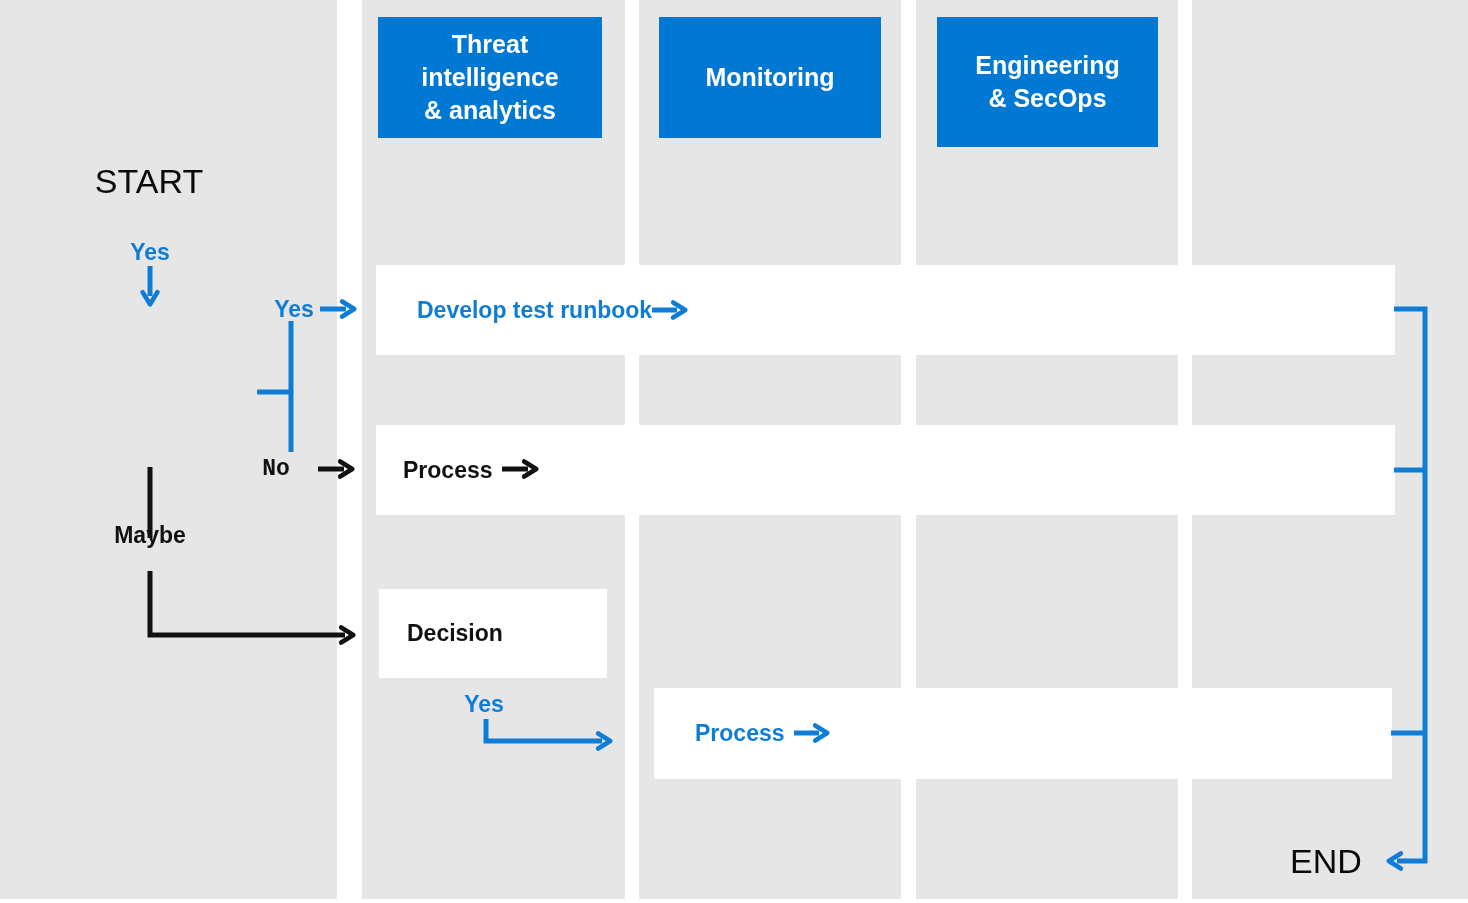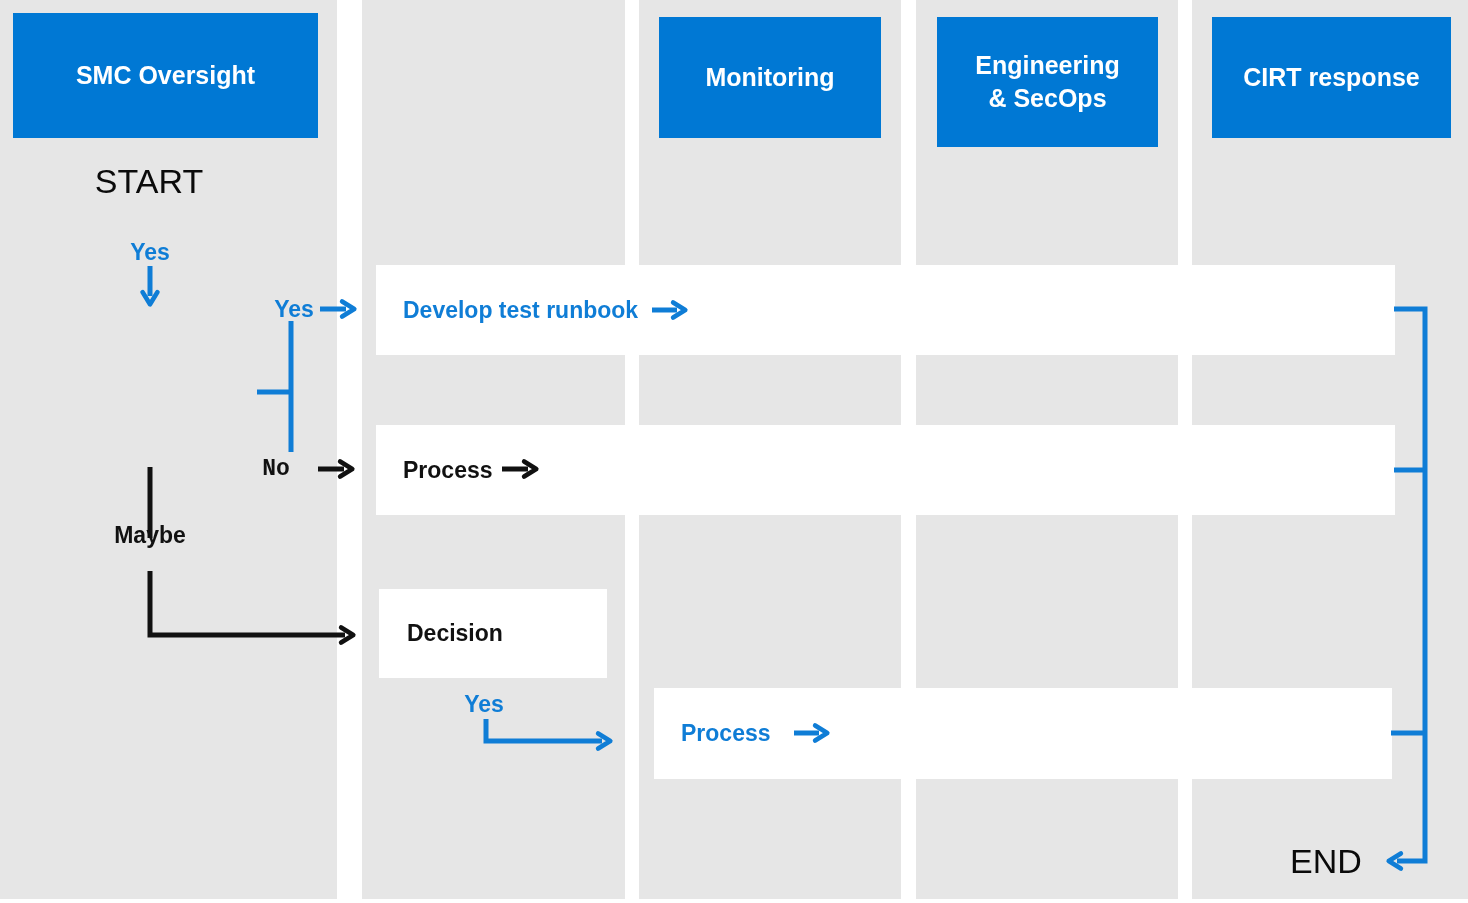--- a/index.html
+++ b/index.html
@@ -63,21 +63,21 @@
   .flow-label-black {
     font-size: 23px;
     font-weight: 700;
     color: #111111;
   }
   .terminal-label {
     font-size: 34px;
     font-weight: 400;
     color: #0a0a0a;
   }
-  .blue-text { color: #0f7dd6; }
+  .blue-text { color: #0f7dd6; margin-left: 14px; }
   .black-text { color: #111111; }
   .approve-box {
     display: flex;
     flex-direction: column;
     align-items: center;
     justify-content: center;
     text-align: center;
     font-size: 23px;
     font-weight: 600;
     color: #111111;
@@ -102,32 +102,31 @@
   <div class="lane" style="left:0;    width:337px;"></div>
   <div class="lane" style="left:362px; width:263px;"></div>
   <div class="lane" style="left:639px; width:262px;"></div>
   <div class="lane" style="left:916px; width:262px;"></div>
   <div class="lane" style="left:1192px; width:276px;"></div>
 
   <div class="band" style="left:376px; top:265px; width:1019px; height:90px;"></div>
   <div class="band" style="left:376px; top:425px; width:1019px; height:90px;"></div>
   <div class="band" style="left:654px; top:688px; width:738px;  height:91px;"></div>
 
-  <div class="lane-header" style="left:13px;   top:13px; width:305px; height:125px;">
-    <span>SMC Oversight</span>
+  <div class="lane-header" style="left:378px;  top:17px; width:224px; height:121px;">
+    <span>Threat</span>
+    <span>intelligence</span>
+    <span>&amp; analytics</span>
   </div>
   <div class="lane-header" style="left:659px;  top:17px; width:222px; height:121px;">
     <span>Monitoring</span>
   </div>
   <div class="lane-header" style="left:937px;  top:17px; width:221px; height:130px;">
     <span>Engineering</span>
     <span>&amp; SecOps</span>
-  </div>
-  <div class="lane-header" style="left:1212px; top:17px; width:239px; height:121px;">
-    <span>CIRT response</span>
   </div>
 
   <div class="center-label terminal-label" style="left:149px;  top:181px;">START</div>
   <div class="center-label terminal-label" style="left:1326px; top:861px;">END</div>
 
   <div class="center-label flow-label" style="left:150px; top:252px;">Yes</div>
   <div class="center-label flow-label" style="left:294px; top:309px;">Yes</div>
   <div class="center-label flow-label-black" style="left:276px; top:469px;font-family:Liberation Mono, monospace;">No</div>
   <div class="center-label flow-label-black" style="left:150px; top:535px;">Maybe</div>
   <div class="center-label flow-label" style="left:484px; top:704px;">Yes</div>

